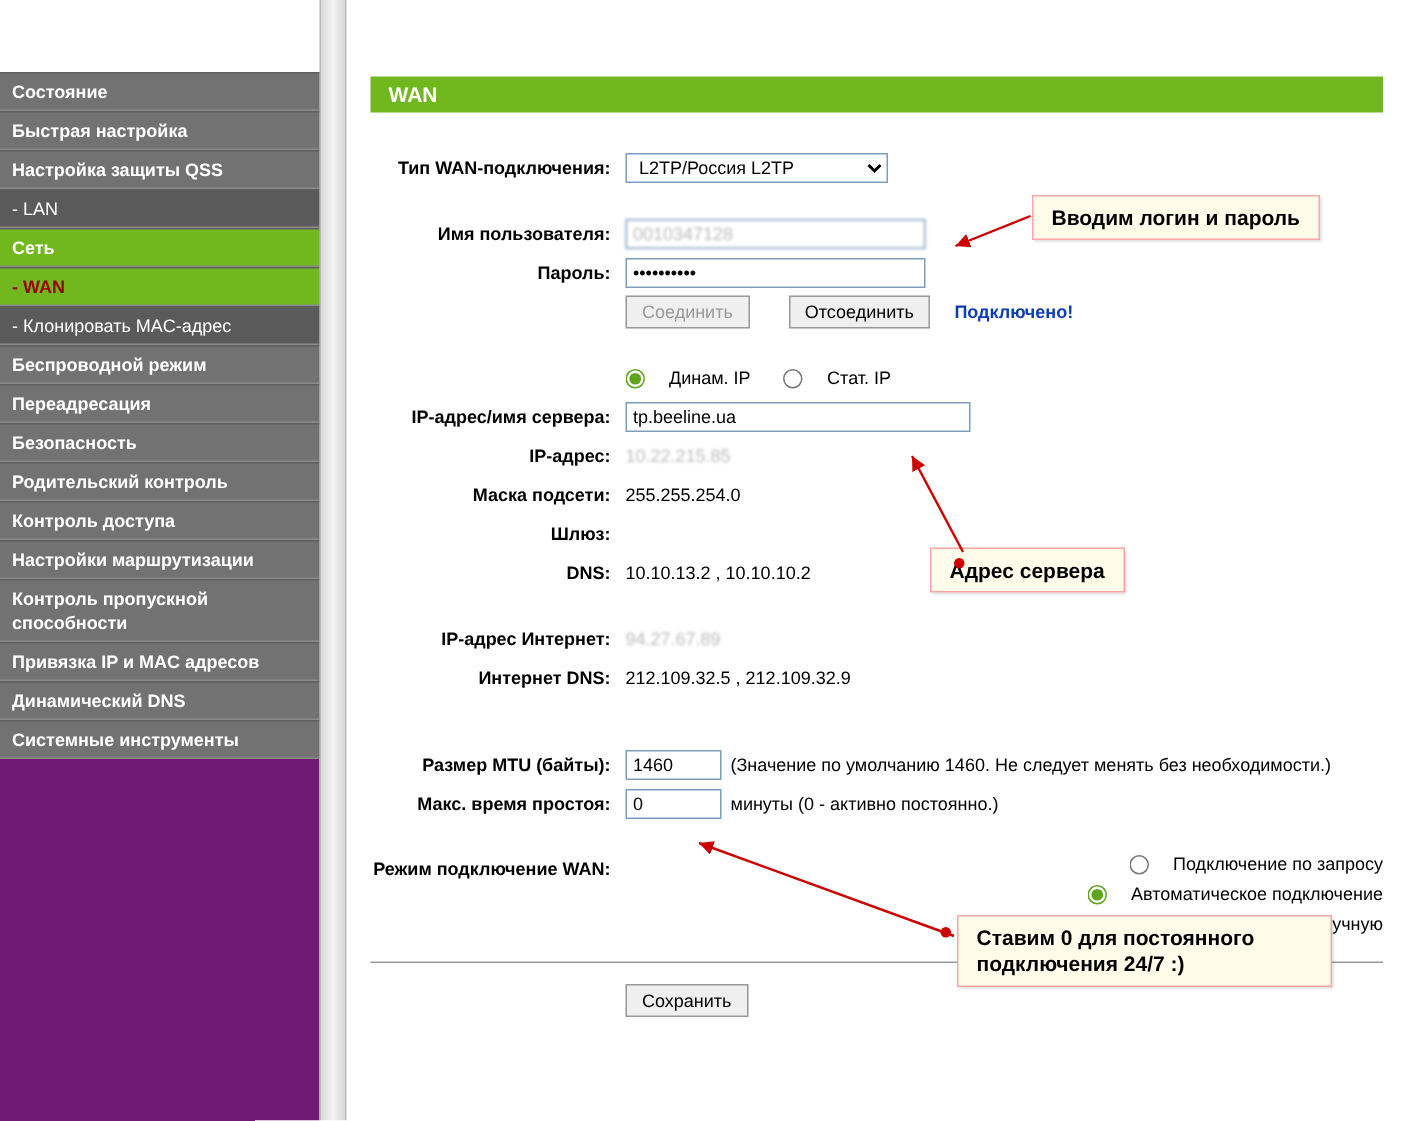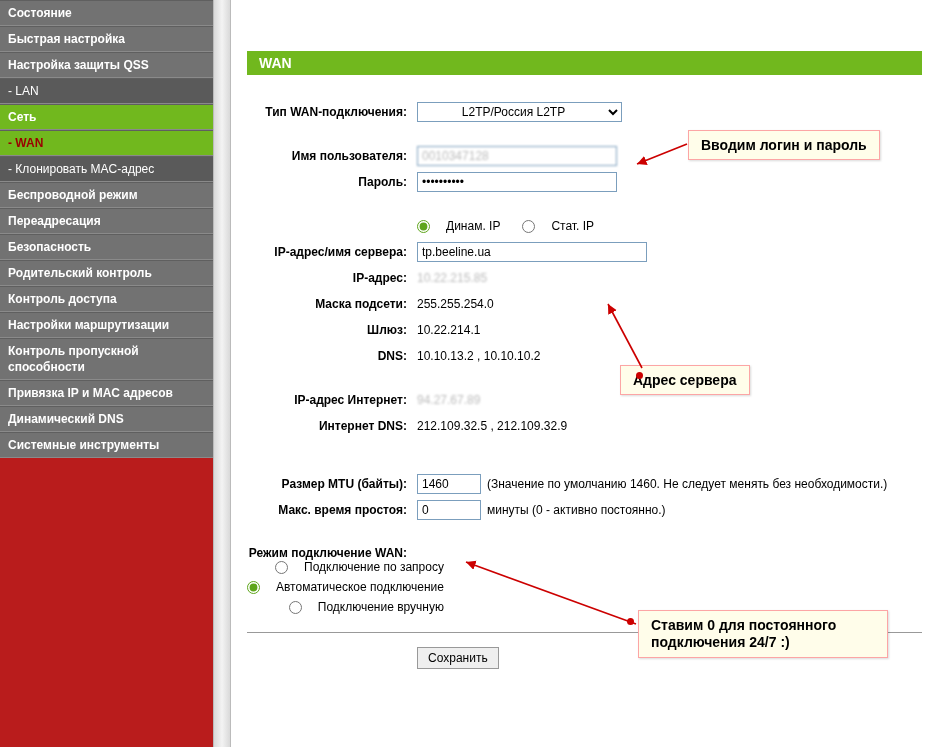--- a/index.html
+++ b/index.html
@@ -1,31 +1,31 @@
 <!DOCTYPE html>
 <html><head>
 <meta charset="utf-8">
 <style>
   * { box-sizing: border-box; margin: 0; padding: 0; }
   body { font-family: Arial, sans-serif; font-size: 12px; background: #fff; width: 940px; height: 747px; overflow: hidden; position: relative; }
   .layout { display: flex; height: 100%; }
-  .sidebar { width: 213px; background: #b91c1c; flex-shrink: 0; }
+  .sidebar { width: 213px; background: #701a75; flex-shrink: 0; margin-top: 48px; }
   .side-item { padding: 4px 8px; color: #fff; background: #727272; border-bottom: 1px solid #8a8a8a; border-top: 1px solid #5f5f5f; font-weight: bold; cursor: pointer; font-size: 12px; line-height: 16px; }
   .side-item.sub { background: #5a5a5a; font-weight: normal; padding-left: 8px; }
   .side-item.active { background: #71b81e; color: #fff; }
   .side-item.sub.active { background: #71b81e; color: #9a0000; font-weight: bold; }
   .content-wrap { flex: 1; padding: 0 18px 0 0; position: relative; }
   .scroll-strip { position: absolute; left: 0; top: 0; bottom: 0; width: 18px; background: linear-gradient(to right,#d9d9d9,#f3f3f3,#d9d9d9); border-right: 1px solid #bbb; border-left: 1px solid #bbb; }
   .content { margin-left: 34px; padding-top: 51px; }
   .header-bar { background: #71b81e; color: #fff; padding: 4px 12px; font-weight: bold; font-size: 14px; margin-bottom: 26px; }
   .form-row { display: flex; align-items: center; margin: 4px 0; min-height: 22px; }
   .form-label { width: 170px; text-align: right; font-weight: bold; font-size: 12px; padding-right: 10px; color: #000; }
   .form-field { flex: 1; display: flex; align-items: center; gap: 6px; }
   select, input[type=text], input[type=password] { font-size: 12px; padding: 1px 4px; border: 1px solid #7b9ebd; height: 20px; background: #fff; }
-  select { width: 205px; text-align: center; }
+  select { width: 175px; }
   input.wide { width: 200px; }
   input.med { width: 64px; }
   button { font-size: 12px; padding: 1px 10px; height: 22px; border: 1px solid #999; background: #efefef; cursor: pointer; }
   button:disabled { color: #999; }
   .status-txt { color: #0b3db4; font-weight: bold; margin-left: 10px; }
   .radio-row { display: flex; gap: 22px; align-items: center; }
   .radio-opt { display: flex; align-items: center; gap: 16px; }
   input[type=radio] { accent-color: #5ea51b; }
   .val { font-size: 12px; color: #000; }
   .blur { color: #bcbcbc; filter: blur(1.2px); }
@@ -83,20 +83,28 @@
         </div>
       </div>
 
       <div class="form-row">
         <div class="form-label">Пароль:</div>
         <div class="form-field">
           <input type="password" class="wide" value="••••••••••" style="">
         </div>
       </div>
 
+      <div class="form-row">
+        <div class="form-label"></div>
+        <div class="form-field">
+          <button disabled="">Соединить</button>
+          <button style="margin-left:20px;">Отсоединить</button>
+          <span class="status-txt">Подключено!</span>
+        </div>
+      </div>
 
       <div class="spacer"></div>
 
       <div class="form-row">
         <div class="form-label"></div>
         <div class="form-field radio-row">
           <label class="radio-opt">
               <input type="radio" name="ipmode" checked="" style="">
               <span>Динам. IP</span>
             </label>
@@ -121,23 +129,20 @@
           </div>
       </div>
       <div class="form-row">
         <div class="form-label">Маска подсети:</div>
         <div class="form-field">
             <span class="val">255.255.254.0</span>
           </div>
       </div>
       <div class="form-row">
         <div class="form-label">Шлюз:</div>
-        <div class="form-field">
-            <span class="val">10.22.214.1</span>
-          </div>
       </div>
       <div class="form-row">
         <div class="form-label">DNS:</div>
         <div class="form-field">
             <span class="val">10.10.13.2 , 10.10.10.2</span>
           </div>
       </div>
 
       <div class="spacer"></div>
 
@@ -168,21 +173,21 @@
       <div class="form-row">
         <div class="form-label">Макс. время простоя:</div>
         <div class="form-field">
           <input type="text" class="med" value="0" style="">
           <span class="hint">минуты (0 - активно постоянно.)</span>
         </div>
       </div>
 
       <div class="spacer"></div>
 
-      <div class="form-row" style="align-items:flex-start;flex-direction:column;">
+      <div class="form-row" style="align-items:flex-start;">
         <div class="form-label" style="padding-top:3px">Режим подключение WAN:</div>
         <div class="form-field" style="flex-direction:column; align-items:flex-end; gap:6px;">
           <label class="radio-opt">
               <input type="radio" name="wanmode" style="">
               <span>Подключение по запросу</span>
             </label>
           <label class="radio-opt">
               <input type="radio" name="wanmode" checked="" style="">
               <span>Автоматическое подключение</span>
             </label>

